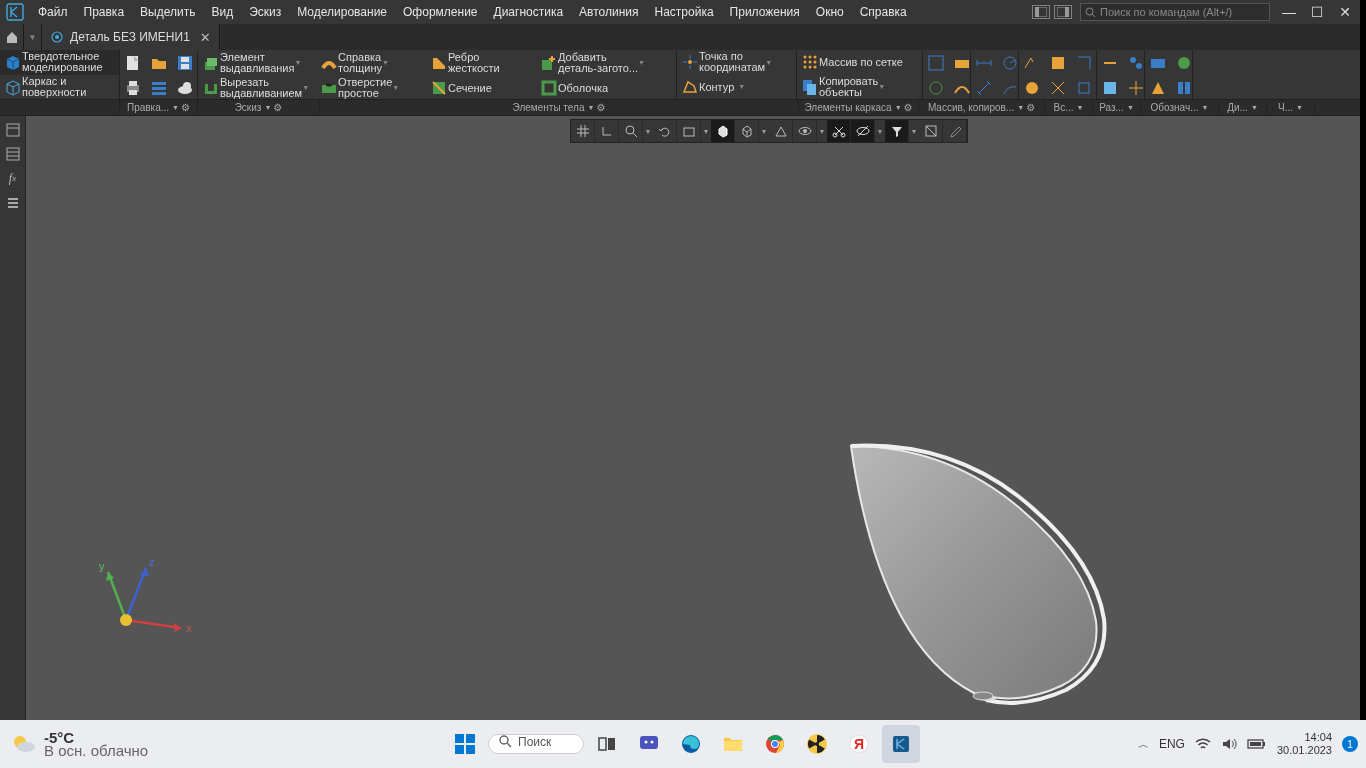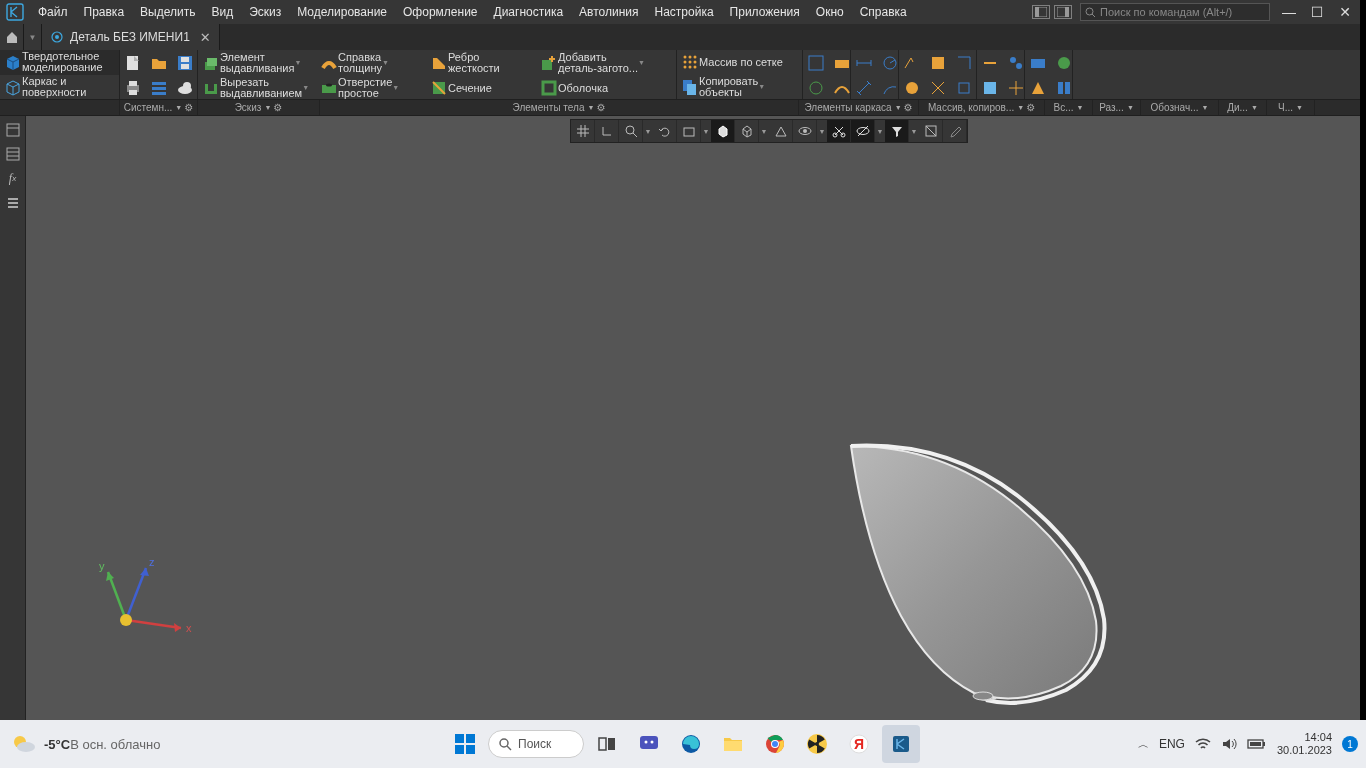--- a/index.html
+++ b/index.html
@@ -38,24 +38,24 @@
 
 .floatbar{position:absolute;top:3px;left:544px;height:24px;background:#363636;display:flex;align-items:center;border:1px solid #222}
 .fbtn{width:24px;height:22px;display:flex;align-items:center;justify-content:center;color:#ccc;border-right:1px solid #2a2a2a}
 .fbtn.act{background:#1a1a1a}
 .fdd{width:10px;font-size:7px;color:#999;display:flex;align-items:center;justify-content:center}
 
 .axis{position:absolute;left:70px;bottom:70px;width:100px;height:100px}
 
 .taskbar{position:absolute;bottom:0;left:0;width:1366px;height:48px;background:#ebedf1;display:flex;align-items:center;font-size:12px;color:#333}
 .wx{display:flex;align-items:center;gap:8px;padding:0 10px}
-.wx .temp{display:flex;flex-direction:row;font-size:13px;line-height:13px}
+.wx .temp{display:flex;flex-direction:column;font-size:15px;line-height:13px}
 .tcenter{position:absolute;left:50%;transform:translateX(-50%);display:flex;align-items:center;gap:4px}
 .ticon{width:38px;height:38px;display:flex;align-items:center;justify-content:center;border-radius:4px}
-.tsearch{width:96px;height:28px;background:#fff;border-radius:16px;display:flex;align-items:center;padding:0 10px;gap:6px;color:#555;border:1px solid #ccc}
+.tsearch{width:96px;height:20px;background:#fff;border-radius:16px;display:flex;padding:0 10px;gap:6px;color:#555;border:1px solid #ccc}
 .tray{position:absolute;right:8px;display:flex;align-items:center;gap:10px;font-size:12px}
 .clock{display:flex;flex-direction:column;align-items:flex-end;font-size:11px;line-height:13px}
 .notif{width:16px;height:16px;background:#0078d4;border-radius:50%;color:#fff;display:flex;align-items:center;justify-content:center;font-size:10px}
 
 svg{display:block}
 </style>
 </head>
 <body>
 
 <div class="app">
@@ -270,20 +270,40 @@
         </div>
         <div class="rbtn" style="width:128px">
           <svg class="ricon">
               <rect x="3" y="3" width="12" height="12" fill="none" stroke="#4a9a4a" stroke-width="3"></rect>
             </svg>
           <span>Оболочка</span>
         </div>
       </div>
     </div>
 
+    <div class="rgroup" style="width:120px">
+      <div class="rbtn">
+        <svg class="ricon">
+            <circle cx="9" cy="9" r="2" fill="#e8a23a"></circle>
+            <path d="M9 2 v4 M9 12 v4 M2 9 h4 M12 9 h4" stroke="#3a7dc9"></path>
+          </svg>
+        <div class="rtxt">
+            <div>Точка по</div>
+            <div>координатам</div>
+          </div>
+          <span style="font-size:7px;color:#888">▼</span>
+      </div>
+      <div class="rbtn">
+        <svg class="ricon">
+            <path d="M3 14 L7 4 L13 8 L15 14 z" fill="none" stroke="#e8a23a" stroke-width="1.5"></path>
+          </svg>
+        <span>Контур</span>
+          <span style="font-size:7px;color:#888;margin-left:4px">▼</span>
+      </div>
+    </div>
 
     <div class="rgroup" style="width:126px">
       <div class="rbtn">
         <svg class="ricon">
             <circle cx="4" cy="4" r="1.5" fill="#e8a23a"></circle>
             <circle cx="9" cy="4" r="1.5" fill="#e8a23a"></circle>
             <circle cx="14" cy="4" r="1.5" fill="#e8a23a"></circle>
             <circle cx="4" cy="9" r="1.5" fill="#e8a23a"></circle>
             <circle cx="9" cy="9" r="1.5" fill="#e8a23a"></circle>
             <circle cx="14" cy="9" r="1.5" fill="#e8a23a"></circle>
@@ -447,21 +467,21 @@
               <rect x="10" y="3" width="5" height="12" fill="#3a7dc9"></rect>
             </svg>
           </div>
         </div>
     </div>
   </div>
 
   <div class="bandlabel">
     <div class="bl" style="width:120px"></div>
     <div class="bl" style="width:78px">
-        <span>Системн...</span>
+        <span>Правка...</span>
         <span class="dd">▼</span>
         <span style="margin-left:2px">⚙</span>
       </div>
     <div class="bl" style="width:122px">
         <span>Эскиз</span>
         <span class="dd">▼</span>
         <span style="margin-left:2px">⚙</span>
       </div>
     <div class="bl" style="width:479px">
         <span>Элементы тела</span>

